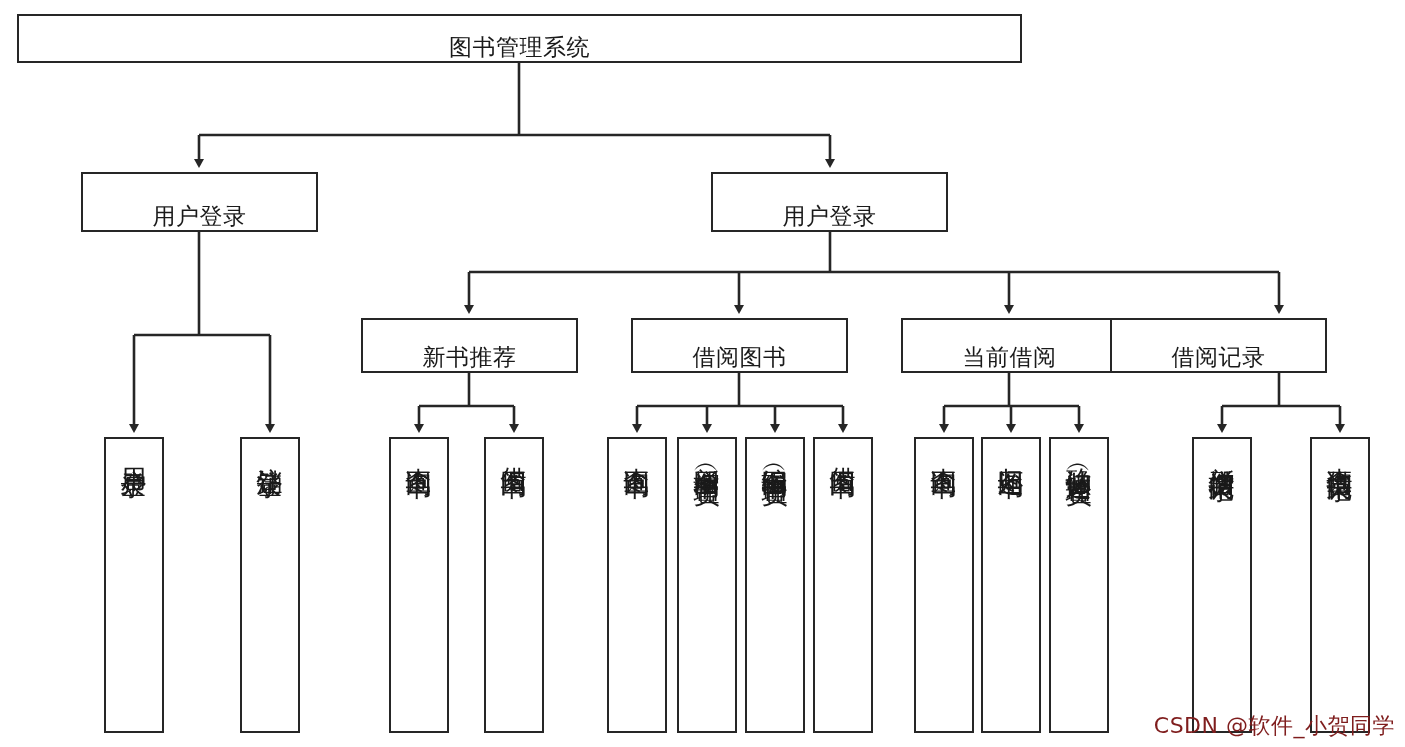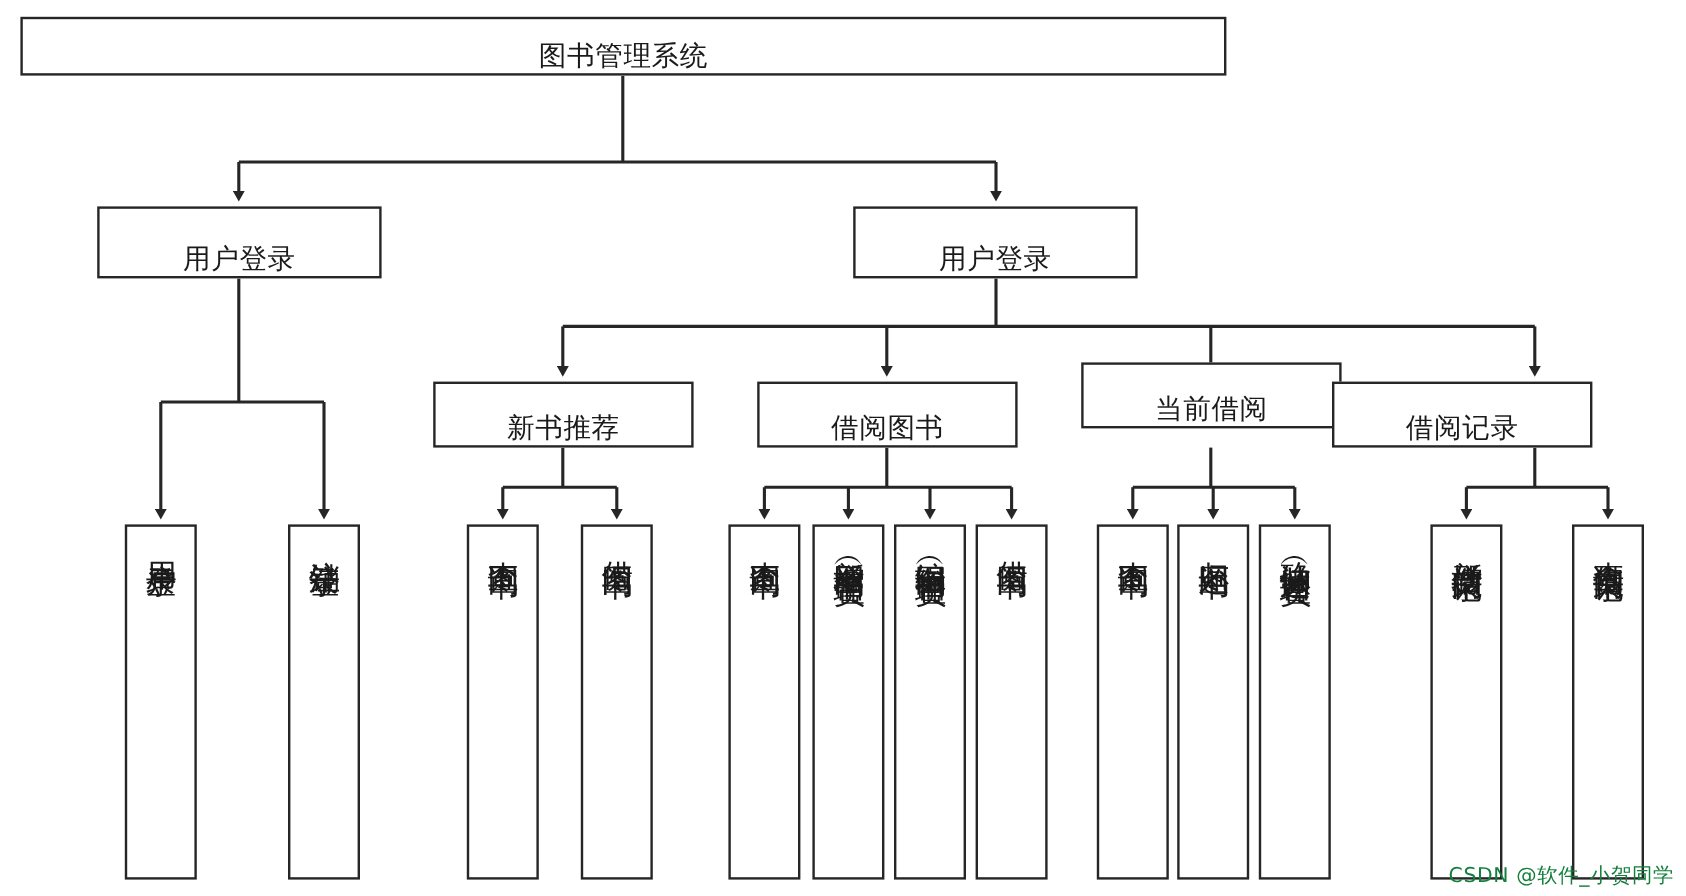--- a/index.html
+++ b/index.html
@@ -63,22 +63,22 @@
     text-orientation: upright;
     font-size: 26px;
     line-height: 1.0;
     letter-spacing: 2px;
     white-space: nowrap;
   }
   .watermark {
     position: absolute;
     right: 10px;
     bottom: 6px;
-    font-size: 17px;
-    color: #15803d;
+    font-size: 22px;
+    color: #7f1d1d;
     letter-spacing: 0.5px;
     white-space: nowrap;
     font-family: "DejaVu Sans", "Liberation Sans", sans-serif;
   }
 </style>
 </head>
 <body>
 
 <div id="diagram-root">
 
@@ -142,21 +142,21 @@
   <div class="node h" style="left:711px; top:172px; width:237px; height:60px;">
     <span class="node-label">用户登录</span>
   </div>
 
   <div class="node h" style="left:361px; top:318px; width:217px; height:55px;">
     <span class="node-label">新书推荐</span>
   </div>
   <div class="node h" style="left:631px; top:318px; width:217px; height:55px;">
     <span class="node-label">借阅图书</span>
   </div>
-  <div class="node h" style="left:901px; top:302px; width:217px; height:55px;">
+  <div class="node h" style="left:901px; top:318px; width:217px; height:55px;">
     <span class="node-label">当前借阅</span>
   </div>
   <div class="node h" style="left:1110px; top:318px; width:217px; height:55px;">
     <span class="node-label">借阅记录</span>
   </div>
 
   <div class="node v" style="left:104px; top:437px; width:60px; height:296px;">
     <span class="node-label">用户登录</span>
   </div>
   <div class="node v" style="left:240px; top:437px; width:60px; height:296px;">

